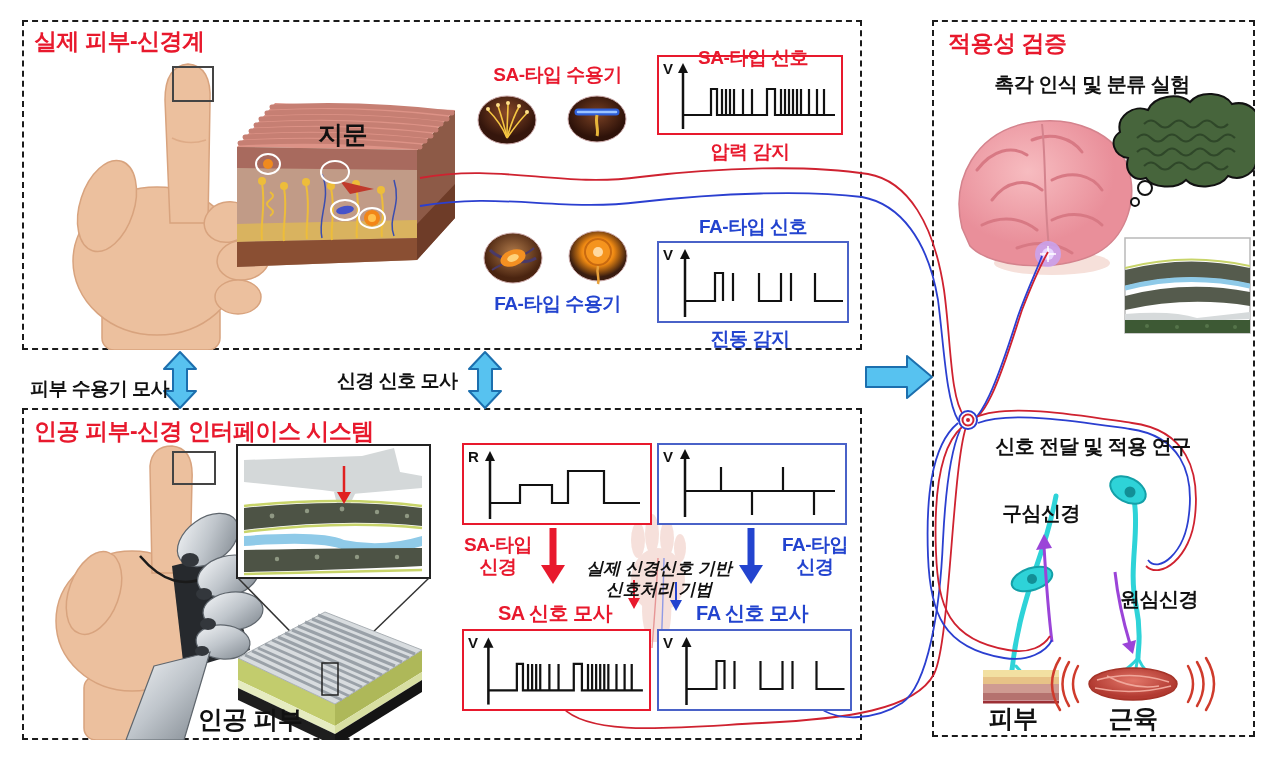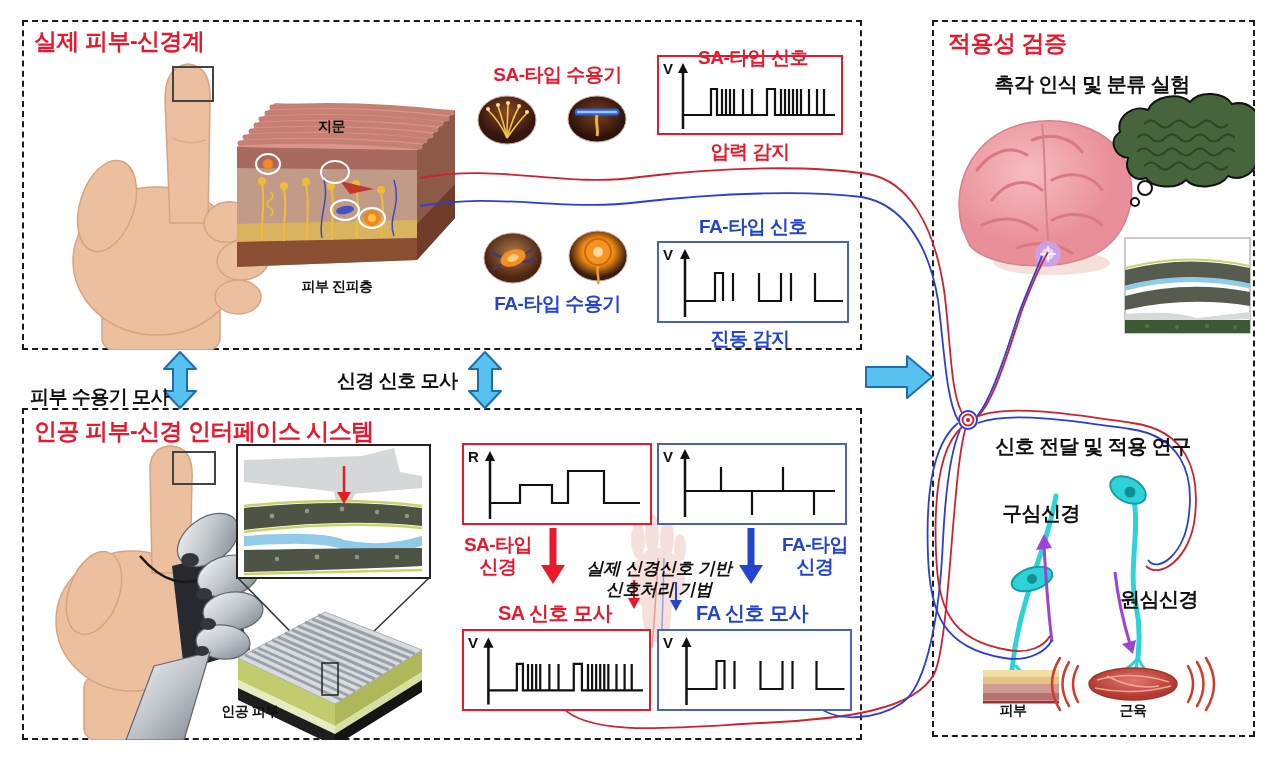--- a/index.html
+++ b/index.html
@@ -8,21 +8,21 @@
   .panel{position:absolute;border:2px dashed #1b1b1b;z-index:1;background:transparent;}
   .artsvg{position:absolute;z-index:2;pointer-events:none;}
   .wires{position:absolute;left:0;top:0;z-index:2;pointer-events:none;}
   .txt{position:absolute;z-index:4;font-weight:bold;white-space:nowrap;}
   .center{text-align:center;}
   .red{color:#e8192d;}
   .blue{color:#2344cf;}
   .ptitle{font-size:23px;letter-spacing:-0.5px;}
   .lbl19{font-size:19px;letter-spacing:-0.5px;}
   .lbl20{font-size:20px;letter-spacing:-0.5px;}
-  .lbl21{font-size:14px;letter-spacing:-0.5px;}
+  .lbl21{font-size:25px;letter-spacing:-0.5px;}
   .italic{font-style:italic;font-size:17px;line-height:21px;}
   .sigbox{position:absolute;background:#fff;z-index:3;}
   .sigbox.rb{border:2px solid #e8192d;}
   .sigbox.bb{border:2px solid #4a62c8;}
   .sigbox svg{display:block;width:100%;height:100%;}
   .axislbl{position:absolute;left:4px;top:3px;font-weight:bold;font-size:15px;color:#111;z-index:4;}
   .twoline{line-height:22px;}
 </style>
 </head>
 <body>
@@ -482,29 +482,28 @@
     <span class="axislbl">V</span>
     <svg viewBox="0 0 188 78">
       <path d="M26,74 V14" stroke="#111" stroke-width="2.5" fill="none"></path>
         <polygon points="26,6 21,16 31,16" fill="#111"></polygon>
       <path fill="none" stroke="#111" stroke-width="2.2" d="M26,58 H56 V30 H64 V58 M74,58 V30 M100,30 V58 H122 V30 M132,58 V30 M156,30 V58 H184"></path>
     </svg>
   </div>
 
   <div class="txt ptitle red" style="left:34px;top:26px;">실제 피부-신경계</div>
   <div class="txt lbl21" style="left:318px;top:118px;">지문</div>
-  <div class="txt lbl21 center" style="left:262px;top:278px;width:150px;">피부 진피층</div>
   <div class="txt lbl19 red center" style="left:480px;top:62px;width:155px;">SA-타입 수용기</div>
   <div class="txt lbl19 red center" style="left:688px;top:29px;width:130px;margin-top:16px;">SA-타입 신호</div>
   <div class="txt lbl19 red center" style="left:700px;top:139px;width:100px;">압력 감지</div>
   <div class="txt lbl19 blue center" style="left:480px;top:291px;width:155px;">FA-타입 수용기</div>
   <div class="txt lbl19 blue center" style="left:688px;top:214px;width:130px;">FA-타입 신호</div>
   <div class="txt lbl19 blue center" style="left:700px;top:326px;width:100px;">진동 감지</div>
 
-  <div class="txt lbl19" style="left:30px;top:384px;">피부 수용기 모사</div>
+  <div class="txt lbl19" style="left:30px;top:376px;">피부 수용기 모사</div>
   <div class="txt lbl19" style="left:337px;top:368px;">신경 신호 모사</div>
 
   <div class="txt ptitle red" style="left:34px;top:416px;">인공 피부-신경 인터페이스 시스템</div>
   <div class="txt lbl19 red center twoline" style="left:455px;top:534px;width:86px;">
     <span>SA-타입</span><br>
     <span>신경</span>
   </div>
   <div class="txt italic center" style="left:548px;top:538px;width:222px;margin-top:20px;">
     <span>실제 신경신호 기반</span><br>
     <span>신호처리 기법</span>

